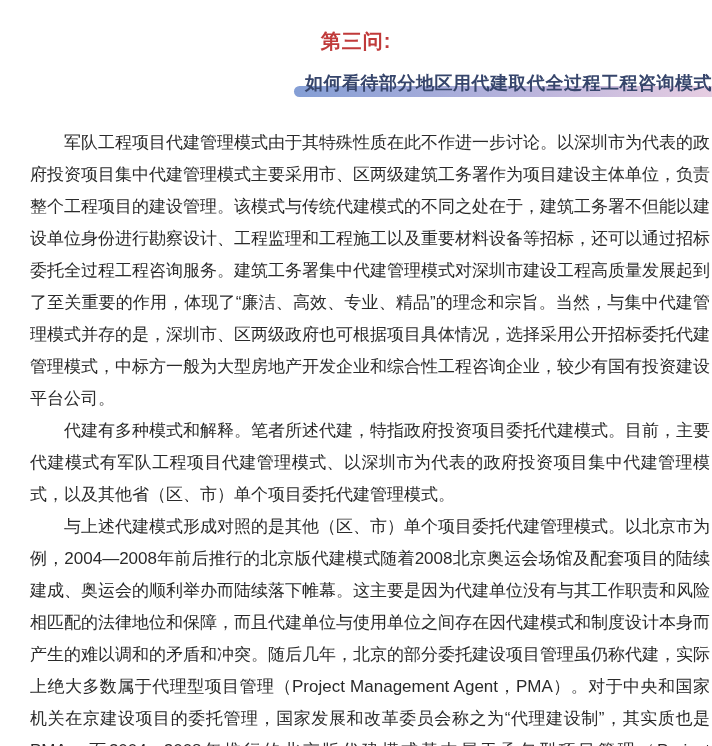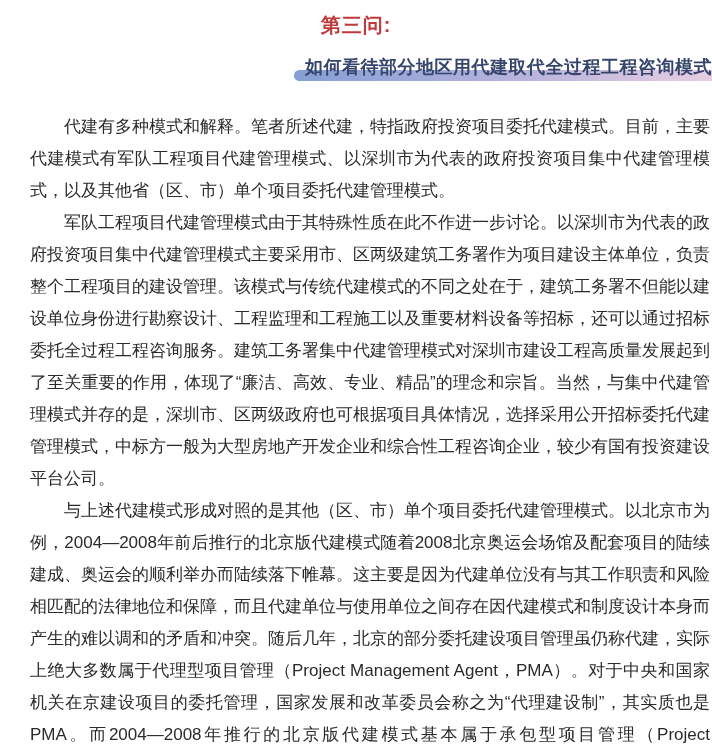--- a/index.html
+++ b/index.html
@@ -16,21 +16,21 @@
     background:#ffffff;
     font-family:"Liberation Sans","DejaVu Sans",sans-serif;
     overflow:hidden;
   }
   .page{
     width:712px;height:746px;
     box-sizing:border-box;
     position:relative;
   }
   .section-title{
-    margin-top:12px;
+    margin-top:28px;
     text-align:center;
     font-size:20px;
     line-height:26px;
     font-weight:bold;
     color:var(--title-color);
     letter-spacing:1px;
   }
   .subtitle-wrap{
     margin-top:9px;
     text-align:right;
@@ -79,18 +79,18 @@
   <h2 class="section-title">第三问:</h2>
 
   <div class="subtitle-wrap">
     <span class="subtitle">
       <span class="subtitle-highlight"></span>
       <span class="subtitle-text">如何看待部分地区用代建取代全过程工程咨询模式</span>
     </span>
   </div>
 
   <div class="article">
+    <p>军队工程项目代建管理模式由于其特殊性质在此不作进一步讨论。以深圳市为代表的政府投资项目集中代建管理模式主要采用市、区两级建筑工务署作为项目建设主体单位，负责整个工程项目的建设管理。该模式与传统代建模式的不同之处在于，建筑工务署不但能以建设单位身份进行勘察设计、工程监理和工程施工以及重要材料设备等招标，还可以通过招标委托全过程工程咨询服务。建筑工务署集中代建管理模式对深圳市建设工程高质量发展起到了至关重要的作用，体现了“廉洁、高效、专业、精品”的理念和宗旨。当然，与集中代建管理模式并存的是，深圳市、区两级政府也可根据项目具体情况，选择采用公开招标委托代建管理模式，中标方一般为大型房地产开发企业和综合性工程咨询企业，较少有国有投资建设平台公司。</p>
     <p>代建有多种模式和解释。笔者所述代建，特指政府投资项目委托代建模式。目前，主要代建模式有军队工程项目代建管理模式、以深圳市为代表的政府投资项目集中代建管理模式，以及其他省（区、市）单个项目委托代建管理模式。</p>
-    <p>军队工程项目代建管理模式由于其特殊性质在此不作进一步讨论。以深圳市为代表的政府投资项目集中代建管理模式主要采用市、区两级建筑工务署作为项目建设主体单位，负责整个工程项目的建设管理。该模式与传统代建模式的不同之处在于，建筑工务署不但能以建设单位身份进行勘察设计、工程监理和工程施工以及重要材料设备等招标，还可以通过招标委托全过程工程咨询服务。建筑工务署集中代建管理模式对深圳市建设工程高质量发展起到了至关重要的作用，体现了“廉洁、高效、专业、精品”的理念和宗旨。当然，与集中代建管理模式并存的是，深圳市、区两级政府也可根据项目具体情况，选择采用公开招标委托代建管理模式，中标方一般为大型房地产开发企业和综合性工程咨询企业，较少有国有投资建设平台公司。</p>
     <p>与上述代建模式形成对照的是其他（区、市）单个项目委托代建管理模式。以北京市为例，2004—2008年前后推行的北京版代建模式随着2008北京奥运会场馆及配套项目的陆续建成、奥运会的顺利举办而陆续落下帷幕。这主要是因为代建单位没有与其工作职责和风险相匹配的法律地位和保障，而且代建单位与使用单位之间存在因代建模式和制度设计本身而产生的难以调和的矛盾和冲突。随后几年，北京的部分委托建设项目管理虽仍称代建，实际上绝大多数属于代理型项目管理（Project Management Agent，PMA）。对于中央和国家机关在京建设项目的委托管理，国家发展和改革委员会称之为“代理建设制”，其实质也是PMA。而2004—2008年推行的北京版代建模式基本属于承包型项目管理（Project Management Contract，PMC）。</p>
   </div>
 
 </div>
 
 </body></html>

